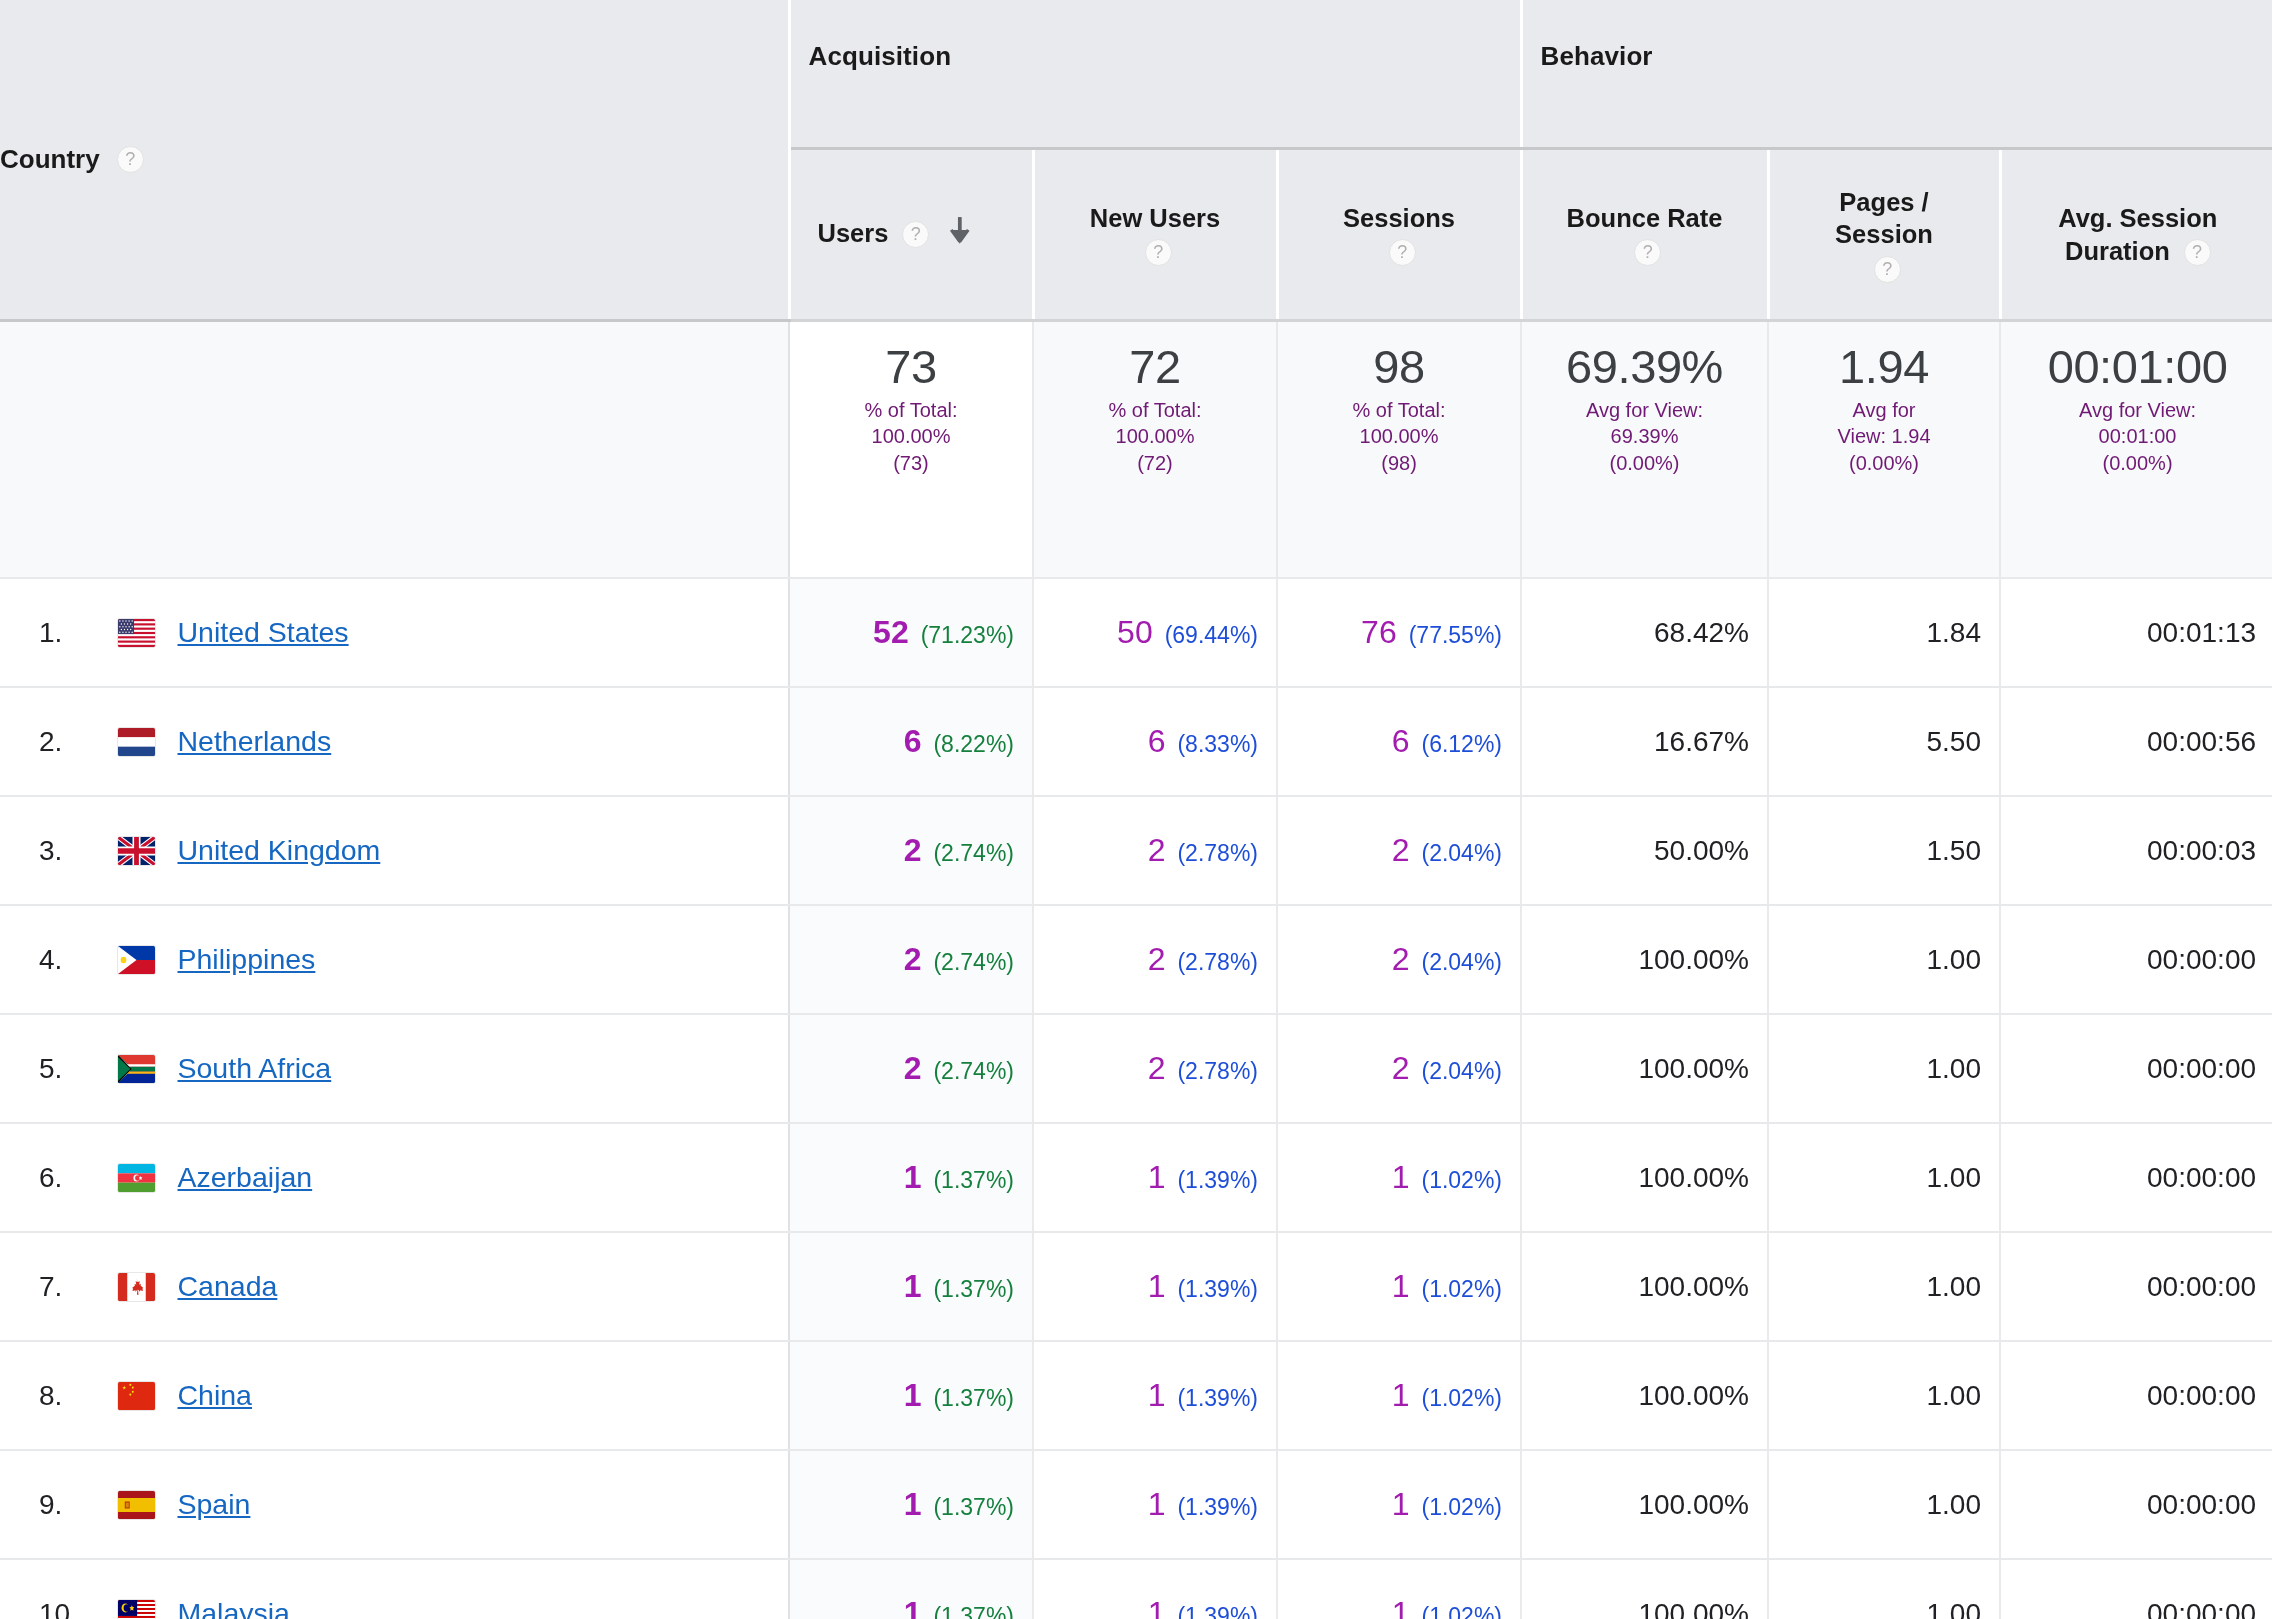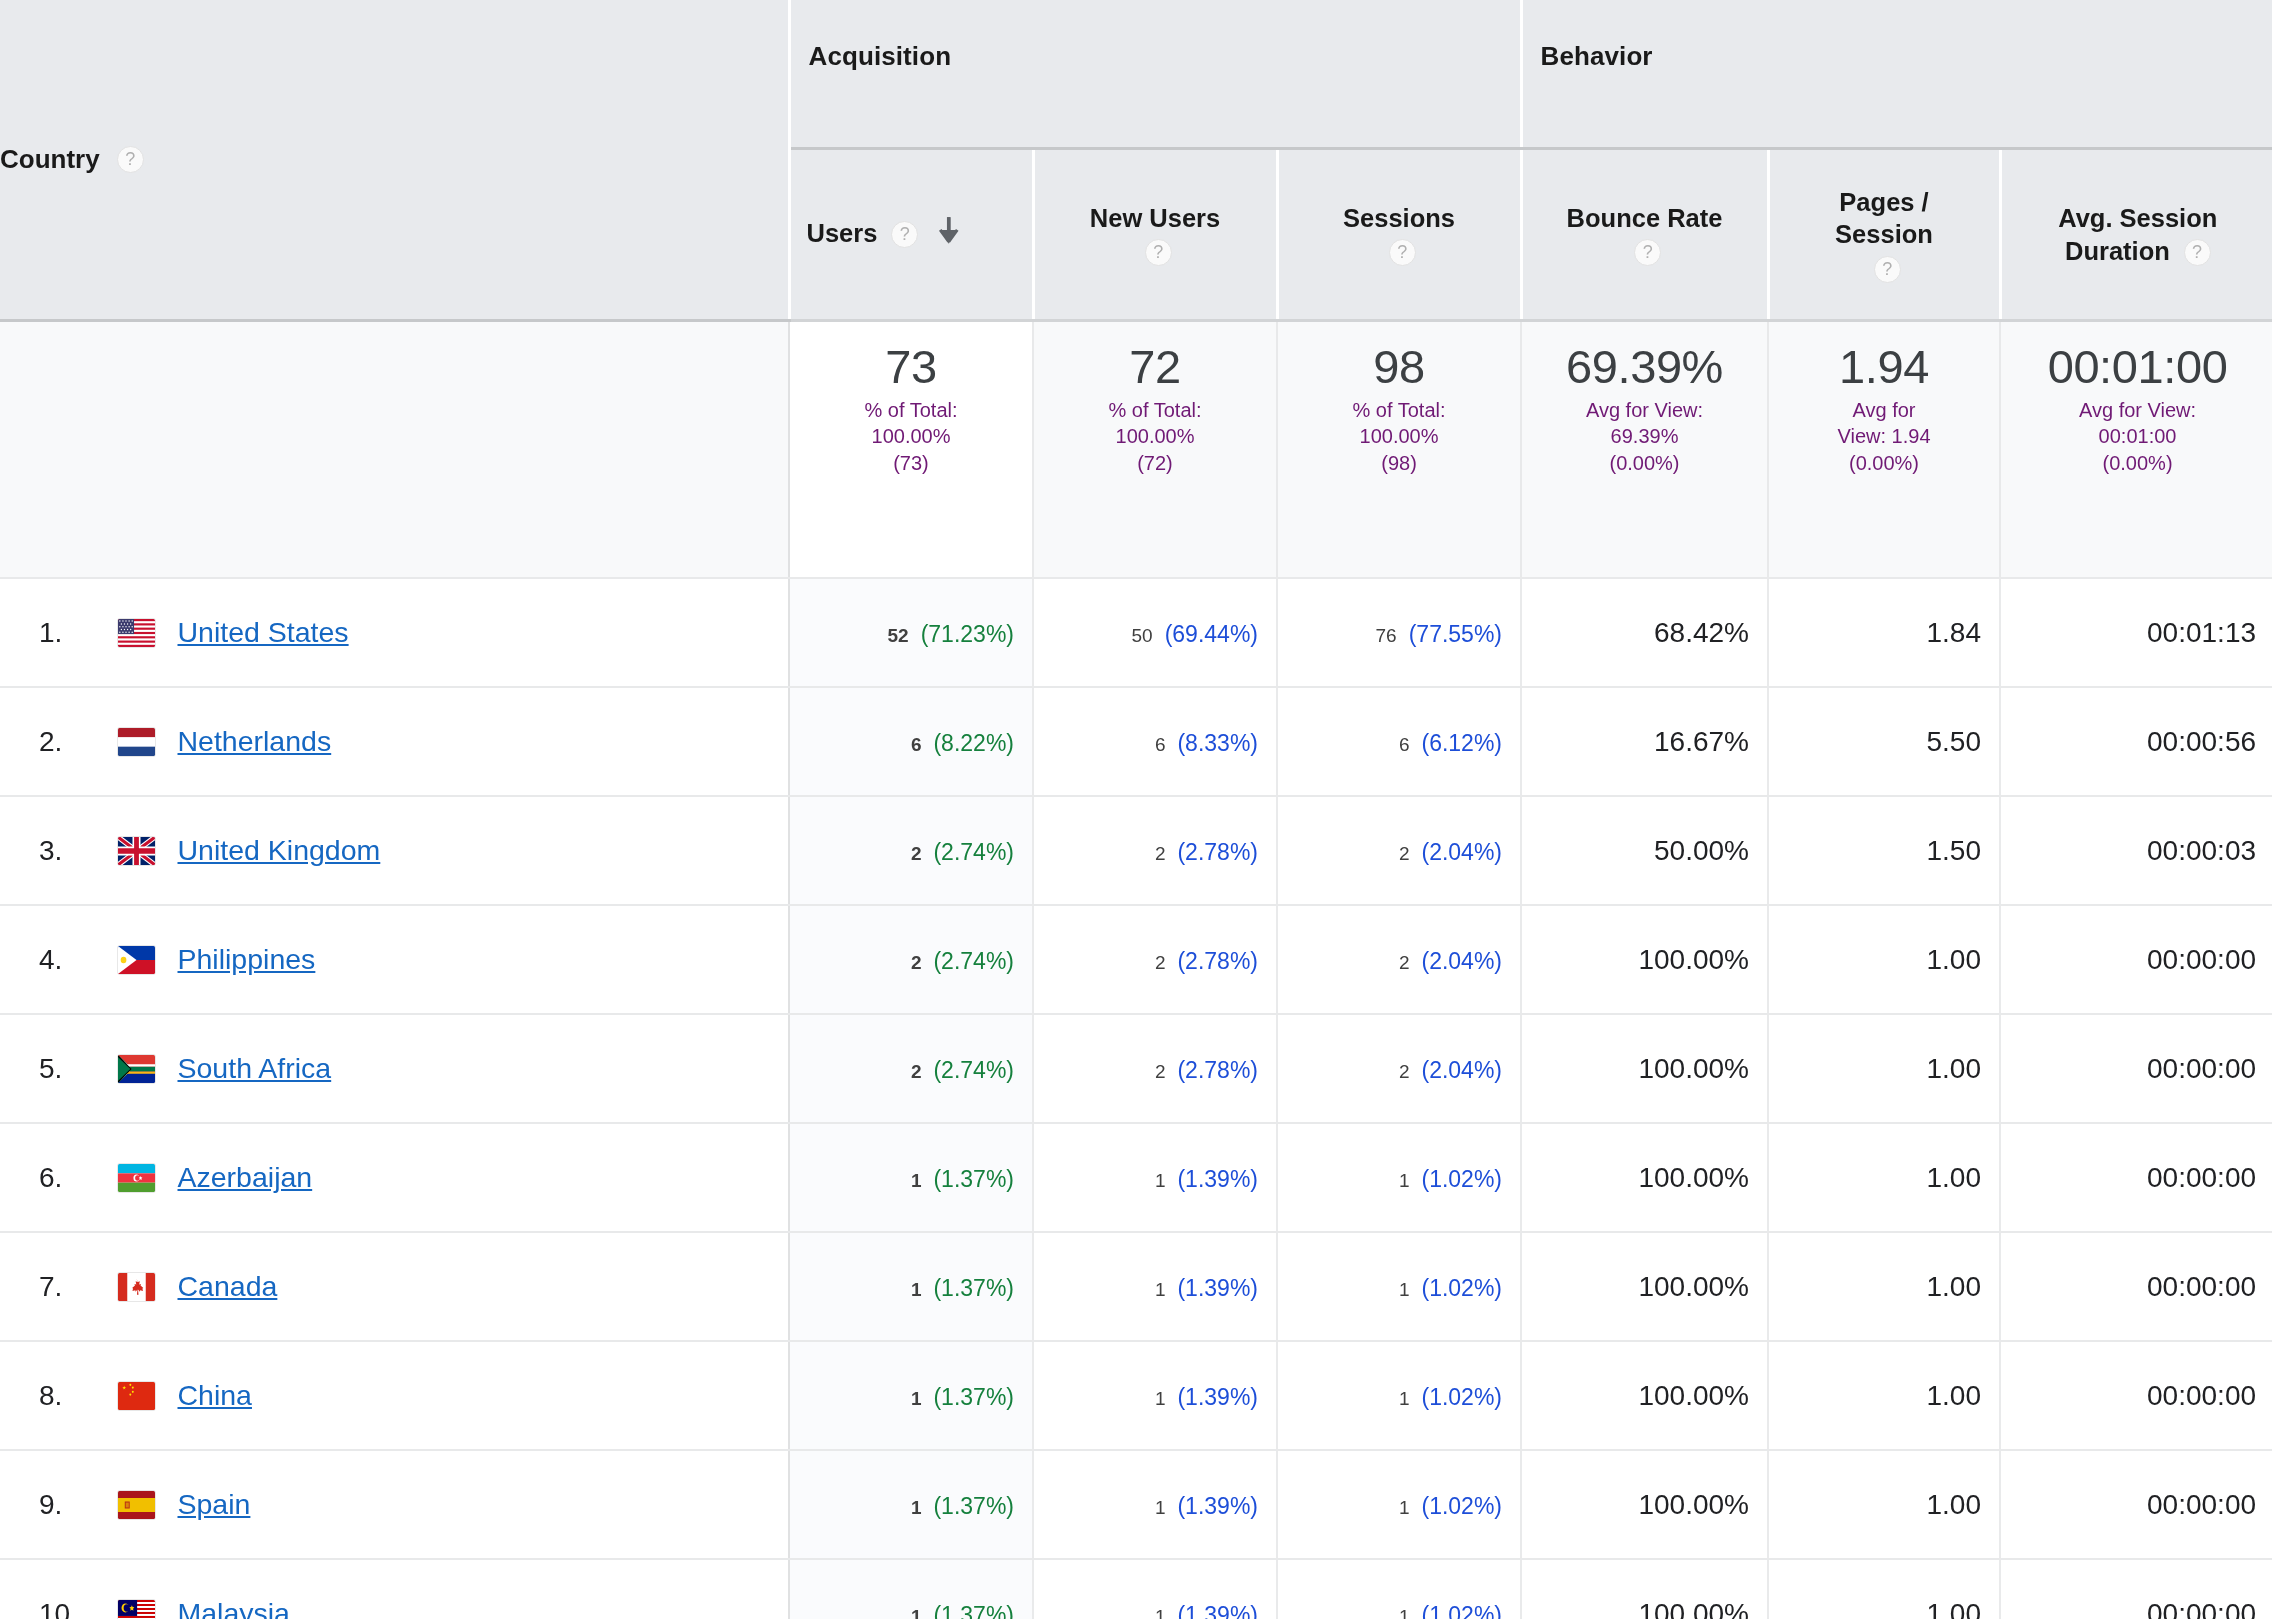--- a/index.html
+++ b/index.html
@@ -179,21 +179,21 @@
     font-size: 28.5px;
     color: #1567c2;
     white-space: nowrap;
   }
 
   
   .pair {
     display: inline-block;
     white-space: nowrap;
   }
-  .pv { font-size: 19px; color: #404040; margin-top: 44px; }
+  .pv { font-size: 32px; color: #a21caf; margin-top: 44px; }
   .pv.bold { font-weight: bold; }
   .pct {
     font-size: 23px;
     color: #1d4ed8;
     margin-left: 12px;
   }
   .pct.strong { color: #15803d; }
 </style>
 </head>
 <body>
@@ -217,21 +217,21 @@
         </div>
       </td>
       <td class="grp-cell" colspan="3">
         <div class="grp-label">Acquisition</div>
       </td>
       <td class="grp-cell" colspan="3" style="border-right:none">
         <div class="grp-label">Behavior</div>
       </td>
     </tr>
     <tr>
-      <td class="mh" style="text-align:left;padding-left:16px">
+      <td class="mh" style="text-align:left;padding-left:27px">
         <span>Users</span>
         <span class="help">?</span>
         <span class="sort-arrow">
           <svg width="25.5" height="30" viewBox="0 0 24 28" aria-hidden="true">
             <path d="M12 1 L12 21 M12 24 L4 13 M12 24 L20 13" stroke="#5f6368" stroke-width="3" fill="none" stroke-linecap="butt"></path>
             <path d="M12 26 L4.5 13 L19.5 13 Z" fill="#5f6368"></path>
             <rect x="10.3" y="1" width="3.4" height="14" fill="#5f6368"></rect>
           </svg>
         </span>
       </td>

